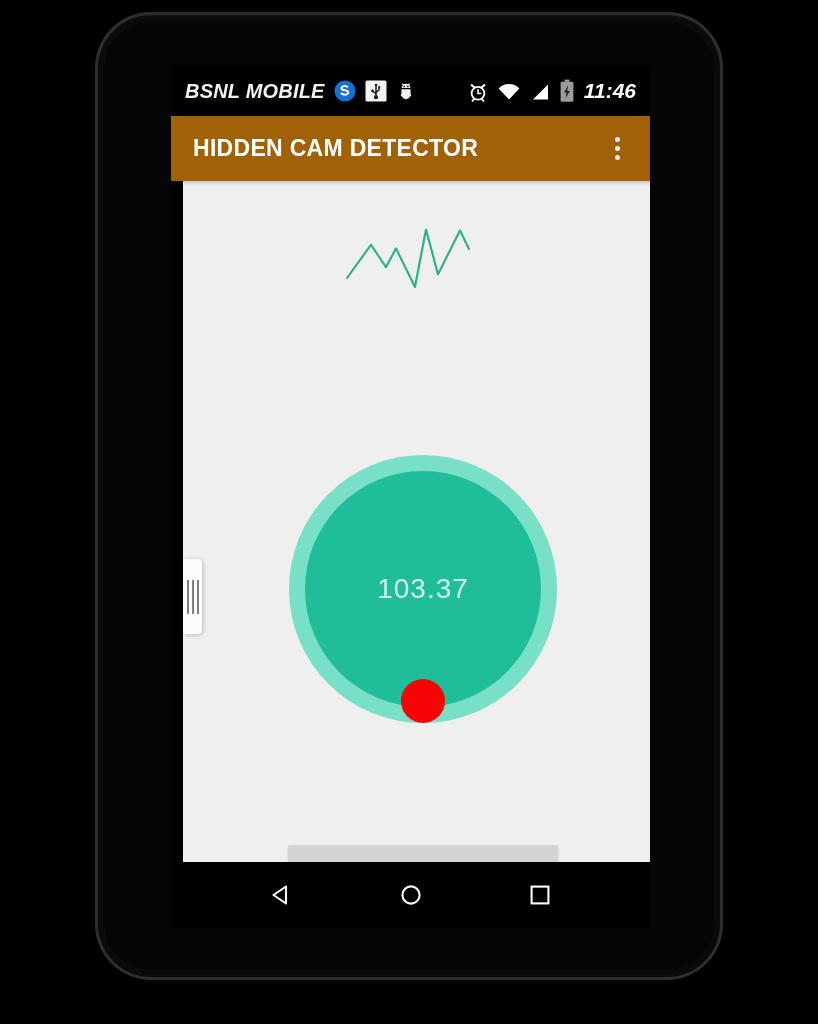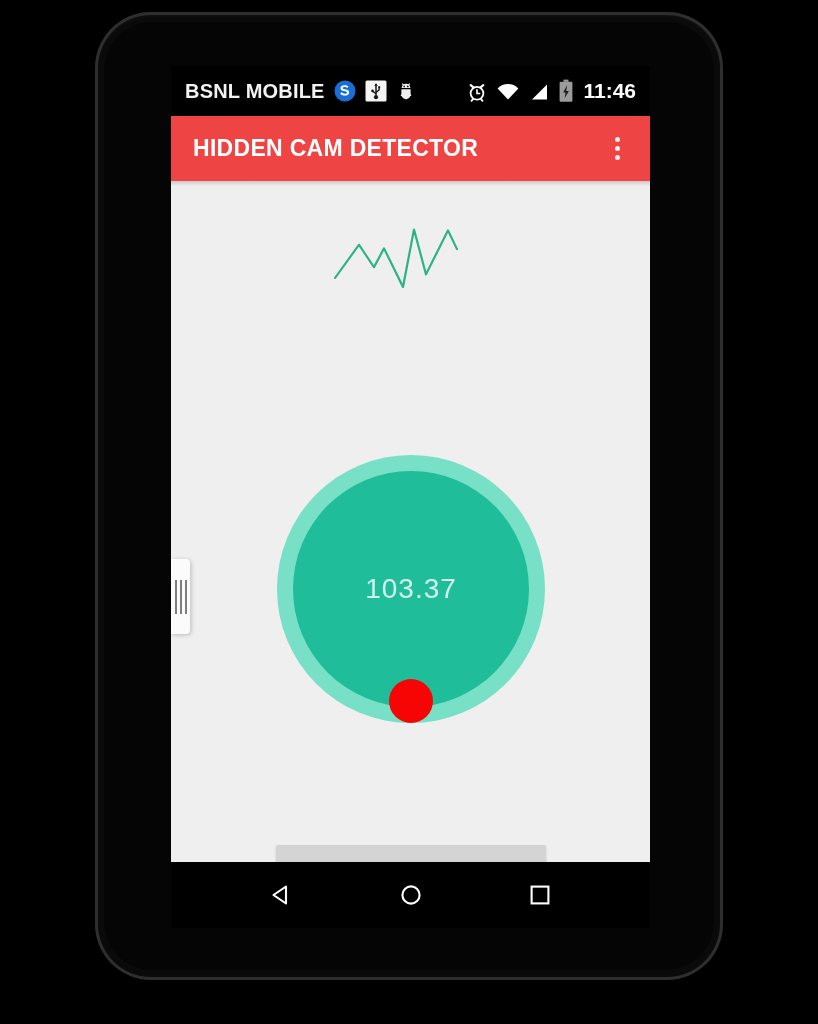--- a/index.html
+++ b/index.html
@@ -55,20 +55,21 @@
     position: absolute;
     left: 0;
     top: 0;
     width: 479px;
     height: 50px;
     background: #000000;
     display: flex;
     align-items: center;
     padding: 0 14px;
     box-sizing: border-box;
+    font-style: italic;
   }
   #carrier-label {
     color: #f2f2f2;
     font-size: 20px;
     font-weight: bold;
     letter-spacing: 0.2px;
     white-space: nowrap;
   }
   .status-icon {
     display: inline-flex;
@@ -93,21 +94,21 @@
     white-space: nowrap;
   }
 
   
   #app-bar {
     position: absolute;
     left: 0;
     top: 50px;
     width: 479px;
     height: 65px;
-    background: #ef4444;
+    background: #a16207;
     display: flex;
     align-items: center;
     box-sizing: border-box;
     padding: 0 18px 0 22px;
   }
   #app-title {
     color: #ffffff;
     font-size: 23px;
     font-weight: bold;
     letter-spacing: 0.3px;
@@ -128,21 +129,21 @@
     display: block;
     width: 5px;
     height: 5px;
     border-radius: 50%;
     background: #efefef;
   }
 
   
   #content {
     position: absolute;
-    left: 0;
+    left: 12px;
     top: 115px;
     width: 573px;
     height: 747px;
     background: #efefef;
     overflow: hidden;
   }
   #content::before {
     content: "";
     position: absolute;
     left: 0; top: 0;

